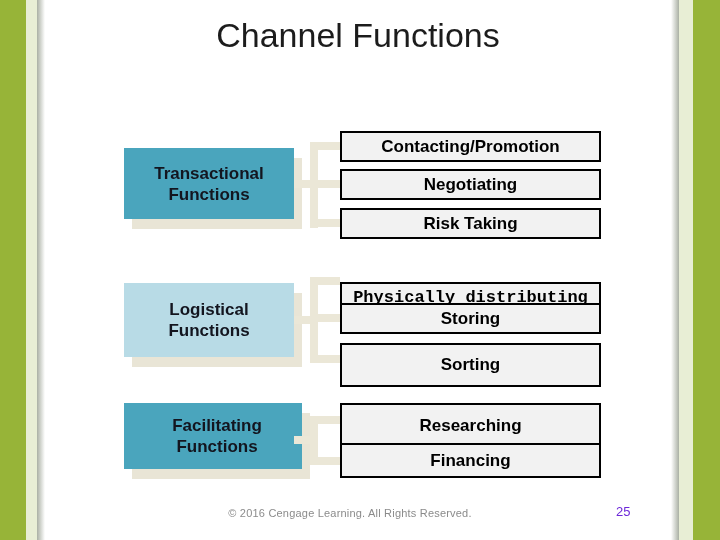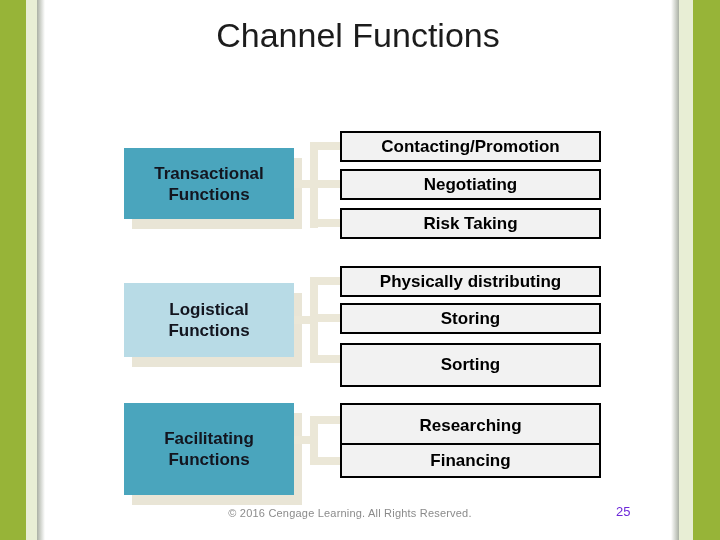--- a/index.html
+++ b/index.html
@@ -113,31 +113,31 @@
   <span>Logistical</span>
   <span>Functions</span>
 </div>
 
 <div class="abs conn" style="left:294px; top:316px; width:24px; height:8px;"></div>
 <div class="abs conn" style="left:310px; top:277px; width:8px; height:86px;"></div>
 <div class="abs conn" style="left:318px; top:277px; width:22px; height:8px;"></div>
 <div class="abs conn" style="left:318px; top:314px; width:22px; height:8px;"></div>
 <div class="abs conn" style="left:318px; top:355px; width:22px; height:8px;"></div>
 
-<div class="abs item" style="top:266px; height:31px;">
+<div class="abs item" style="top:282px; height:31px;font-family:Liberation Mono, monospace;">
   <span>Physically distributing</span>
 </div>
 <div class="abs item" style="top:303px; height:31px;">
   <span>Storing</span>
 </div>
 <div class="abs item" style="top:343px; height:44px;">
   <span>Sorting</span>
 </div>
 
-<div class="abs cat teal" style="top:403px; height:92px;">
+<div class="abs cat teal" style="top:403px; height:66px;padding-left:8px;">
   <span>Facilitating</span>
   <span>Functions</span>
 </div>
 
 <div class="abs conn" style="left:294px; top:436px; width:24px; height:8px;"></div>
 <div class="abs conn" style="left:310px; top:416px; width:8px; height:49px;"></div>
 <div class="abs conn" style="left:318px; top:416px; width:22px; height:8px;"></div>
 <div class="abs conn" style="left:318px; top:457px; width:22px; height:8px;"></div>
 
 <div class="abs item" style="top:403px; height:45px;">

